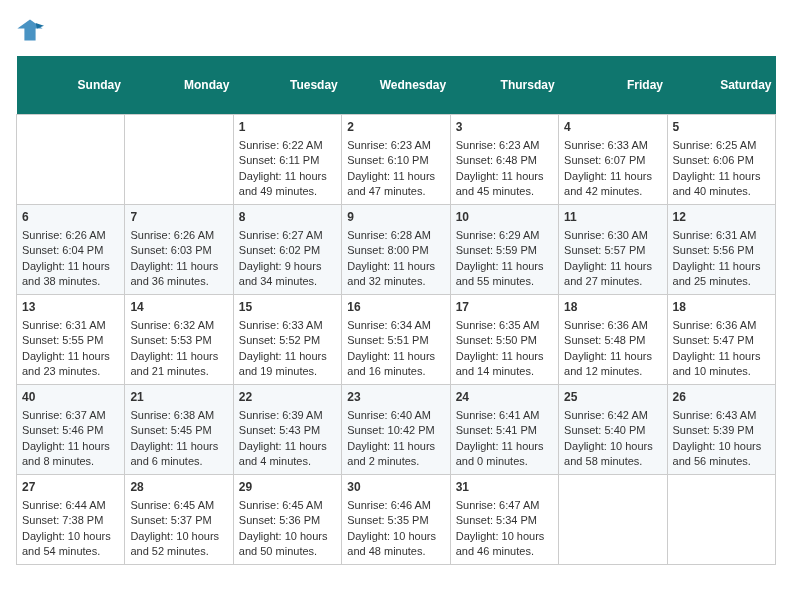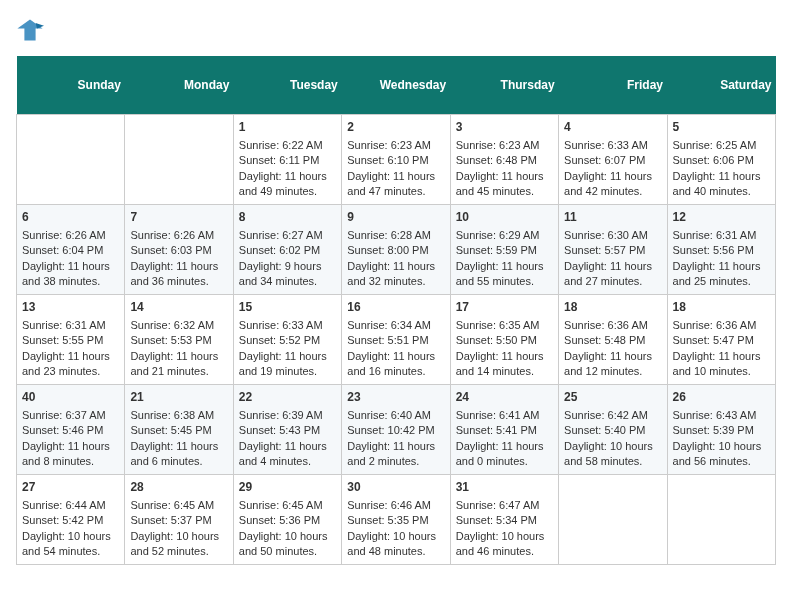--- a/index.html
+++ b/index.html
@@ -280,21 +280,21 @@
           <span class="day-num">26</span>
           <div>Sunrise: 6:43 AM</div>
           <div>Sunset: 5:39 PM</div>
           <div>Daylight: 10 hours and 56 minutes.</div>
         </td>
       </tr>
       <tr>
         <td>
           <span class="day-num">27</span>
           <div>Sunrise: 6:44 AM</div>
-          <div>Sunset: 5:42 PM</div>
+          <div>Sunset: 7:38 PM</div>
           <div>Daylight: 10 hours and 54 minutes.</div>
         </td>
         <td>
           <span class="day-num">28</span>
           <div>Sunrise: 6:45 AM</div>
           <div>Sunset: 5:37 PM</div>
           <div>Daylight: 10 hours and 52 minutes.</div>
         </td>
         <td>
           <span class="day-num">29</span>

